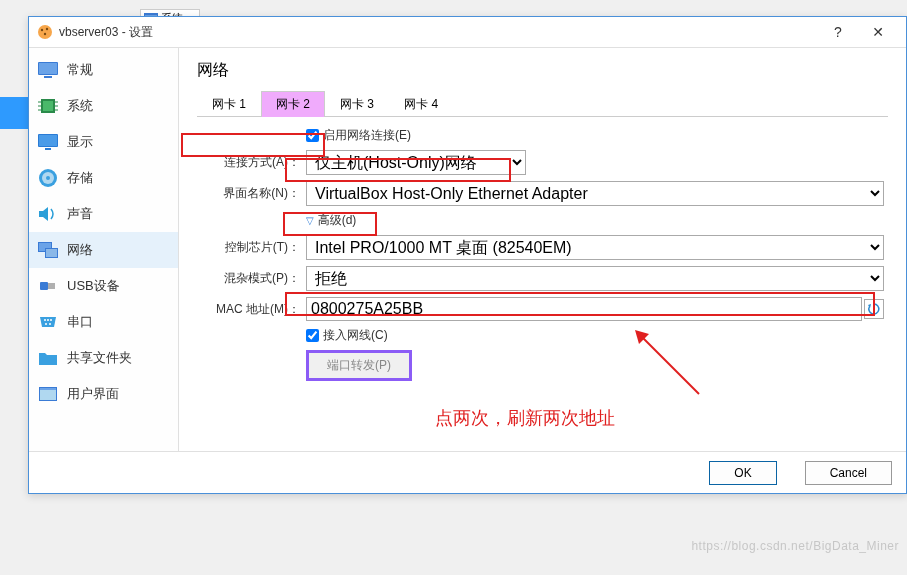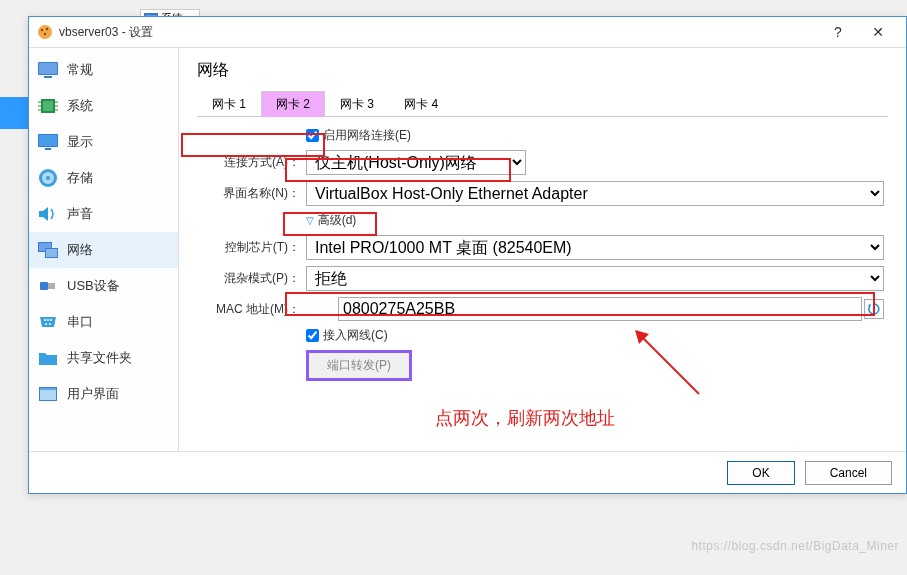--- a/index.html
+++ b/index.html
@@ -25,25 +25,25 @@
 .form { padding: 10px 4px 0 4px; font-size: 12px; color: #333; }
 .row { display: flex; align-items: center; margin-bottom: 6px; }
 .row .lbl { width: 105px; text-align: right; padding-right: 6px; }
 .row .ctrl { flex: 1; display: flex; align-items: center; }
 select, input[type=text] { font-size: 16px; padding: 2px 4px; border: 1px solid #aaa; background: #fff; width: 100%; font-family: inherit; }
 .sel-small { width: 220px; }
 .chk { display: flex; align-items: center; gap: 4px; }
 input[type=checkbox] { width: 13px; height: 13px; }
 .adv { display: flex; align-items: center; gap: 4px; }
 .adv .tri { color: #2d7cd6; font-size: 10px; }
-.macbox { display: flex; align-items: center; width: 100%; margin-left: 32px; }
+.macbox { display: flex; align-items: center; width: 100%; }
 .macbox input { flex: 1; }
 .refbtn { width: 20px; height: 20px; border: 1px solid #aaa; margin-left: 2px; display: flex; align-items: center; justify-content: center; background: #fff; }
 .portbtn { padding: 4px 18px; background: #f0f0f0; border: 3px solid #8b5cf6; color: #888; font-size: 12px; }
-.footer { height: 42px; border-top: 1px solid #e0e0e0; display: flex; align-items: center; justify-content: flex-end; padding: 4px 14px; gap: 10px; }
+.footer { height: 42px; border-top: 1px solid #e0e0e0; display: flex; align-items: center; justify-content: flex-end; padding: 4px 14px; gap: 28px; }
 .fbtn { padding: 4px 24px; font-size: 12px; border: 1px solid #999; background: #fdfdfd; }
 .fbtn.primary { border: 1px solid #0a64a4; }
 .anno { position: absolute; border: 2px solid #e02020; pointer-events: none; }
 .anno-txt { position: absolute; color: #e02020; font-size: 18px; font-family: SimSun, serif; pointer-events: none; }
 .arrow { position: absolute; pointer-events: none; }
 .wm { position: absolute; right: 8px; bottom: 22px; font-size: 12px; color: rgba(120,120,120,0.35); letter-spacing: 0.5px; pointer-events: none; }
 </style>
 </head>
 <body>
 

